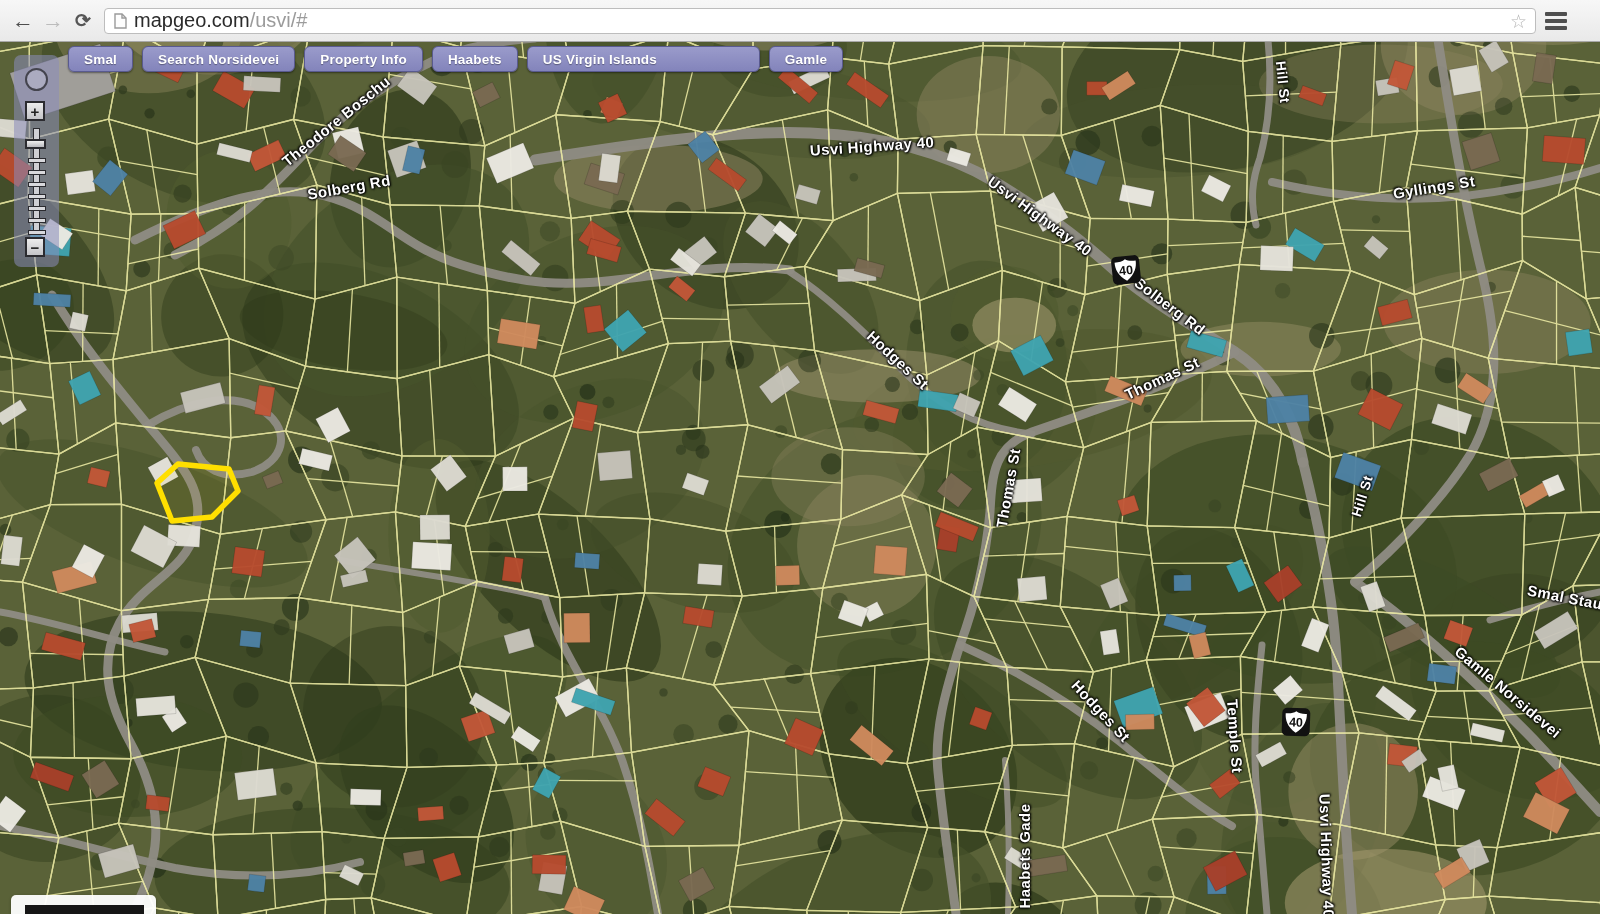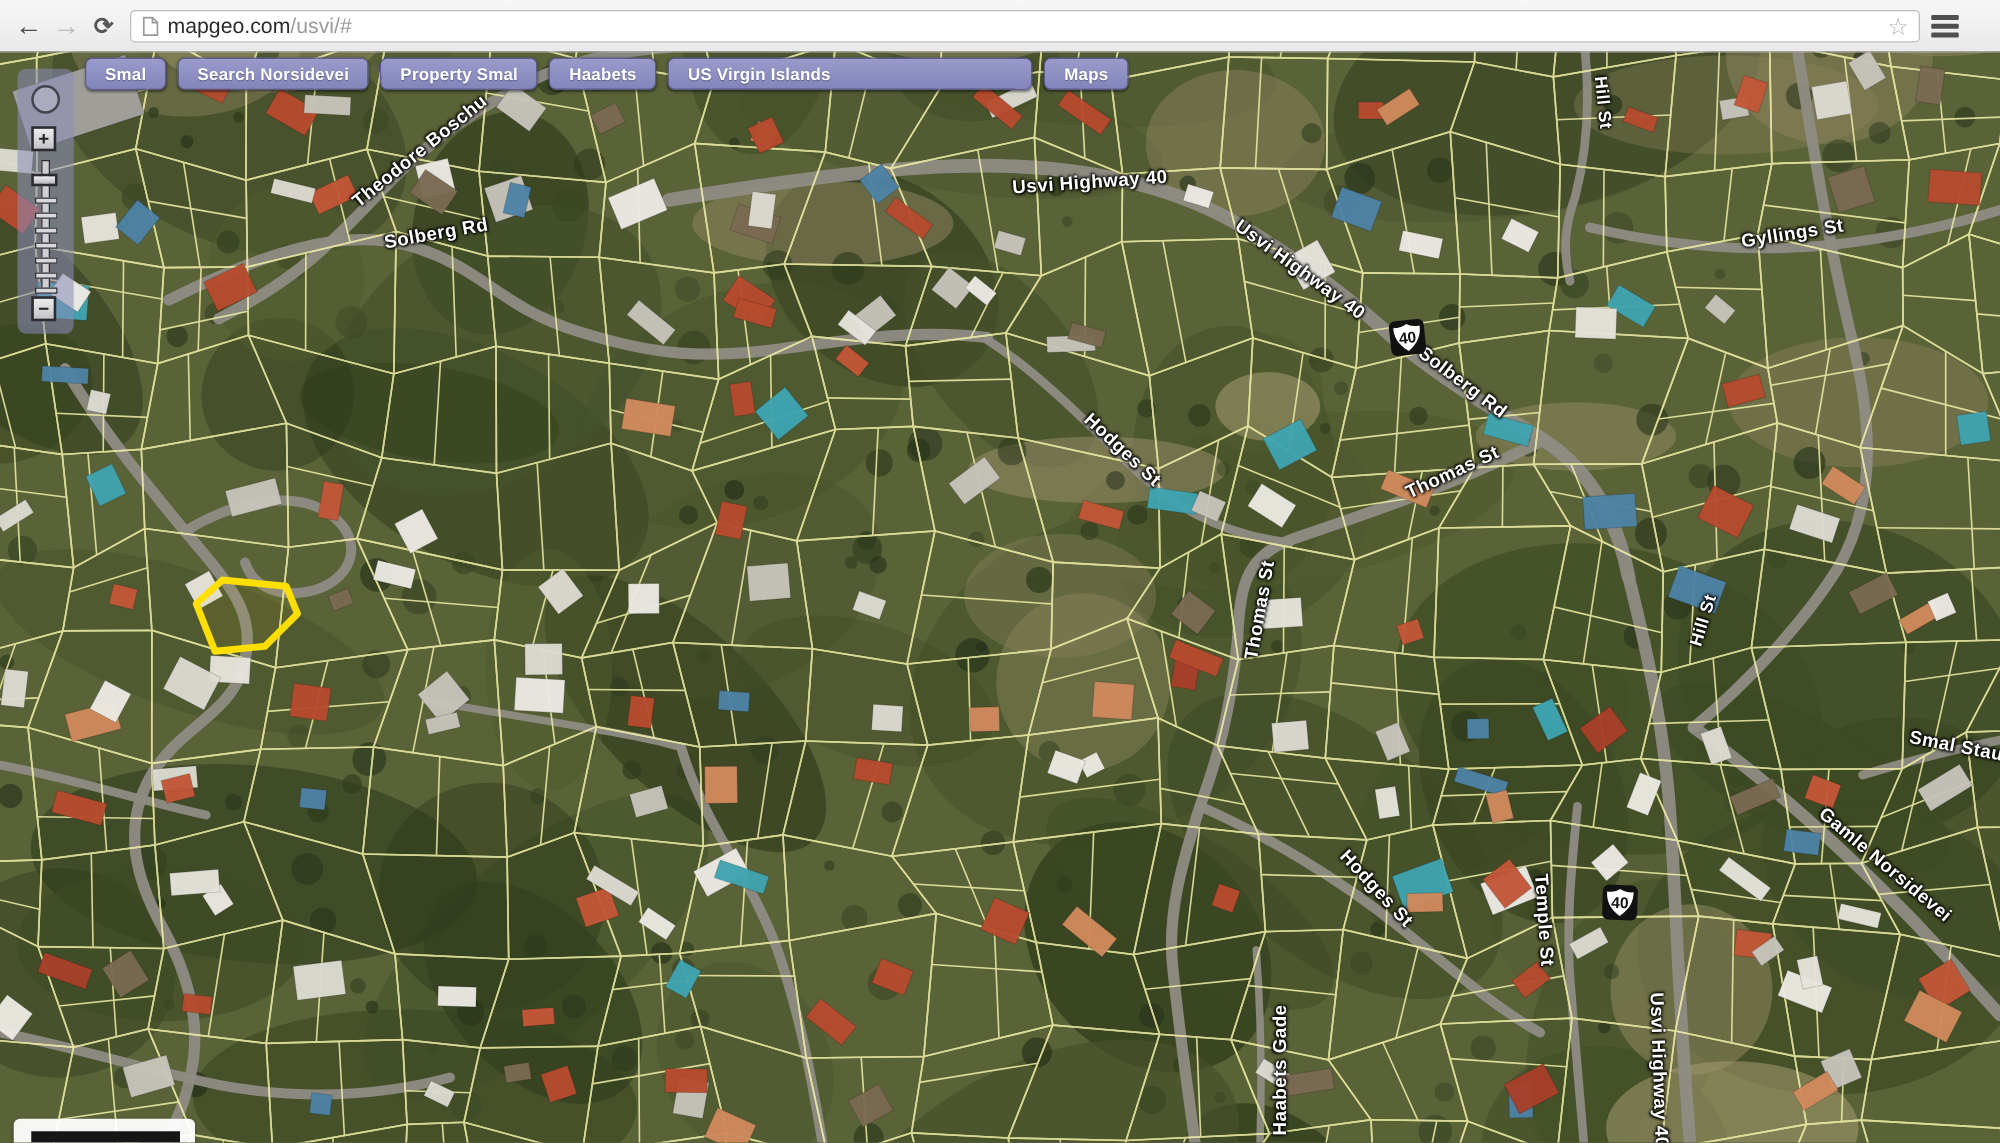--- a/index.html
+++ b/index.html
@@ -18,21 +18,21 @@
     font-size:22px;font-weight:bold;color:#595959;border-radius:4px;cursor:pointer;user-select:none;}
   #back-btn{margin-left:8px;color:#4d4d4d;}
   #fwd-btn{color:#bcbcbc;}
   #reload-btn{font-size:19px;color:#565656;}
   #url-bar{
     flex:0 0 auto;width:1432px;height:26px;margin-left:6px;
     background:#fff;border:1px solid #bdbdbd;border-radius:4px;
     display:flex;align-items:center;position:relative;box-sizing:border-box;
   }
   #page-ic{margin:0 7px 0 9px;flex:0 0 auto;display:flex;}
-  #url-text{font-size:17px;color:#2b2b2b;white-space:nowrap;}
+  #url-text{font-size:20px;color:#2b2b2b;white-space:nowrap;}
   #url-text .path{color:#9b9b9b;}
   #star-ic{position:absolute;right:8px;top:1px;font-size:19px;color:#b3b3b3;cursor:pointer;}
   #menu-btn{margin-left:9px;width:26px;height:26px;display:flex;flex-direction:column;justify-content:center;gap:3px;cursor:pointer;}
   #menu-btn span{display:block;width:22px;height:4px;background:#4f4f4f;border-radius:1px;}
   
   #map-wrap{position:absolute;top:0;left:0;width:1600px;height:914px;z-index:1;}
   #map-svg{position:absolute;top:0;left:0;}
   #labels-layer{position:absolute;top:0;left:0;width:1600px;height:914px;z-index:5;pointer-events:none;}
   .street-label{
     position:absolute;color:#fff;font-weight:bold;white-space:nowrap;letter-spacing:.4px;
@@ -42,21 +42,21 @@
   
   #nav-bar{position:absolute;top:46px;left:68px;z-index:40;display:flex;gap:9px;}
   .nav-btn{
     height:26px;padding:0 15px;display:flex;align-items:center;justify-content:center;
     background:linear-gradient(#9a9bcb,#8384bb);
     border:1px solid #595a8f;border-radius:6px;
     color:#fff;font-size:13.5px;font-weight:bold;letter-spacing:.2px;
     text-shadow:0 1px 1px rgba(0,0,0,.35);
     box-shadow:0 1px 2px rgba(0,0,0,.45);cursor:pointer;box-sizing:border-box;white-space:nowrap;
   }
-  .nav-btn.wide{width:292px;justify-content:flex-start;}
+  .nav-btn.wide{width:233px;justify-content:flex-start;}
   
   #zoom-control{position:absolute;left:14px;top:55px;width:45px;height:212px;z-index:40;
     background:rgba(138,140,188,.55);border-radius:7px;}
   #zoom-circle{position:absolute;left:11px;top:13px;width:19px;height:19px;border-radius:50%;
     border:2.5px solid #44444e;background:rgba(215,215,230,.35);cursor:pointer;}
   .zoom-sq{position:absolute;left:11px;width:20px;height:20px;box-sizing:border-box;
     background:linear-gradient(#ececec,#c4c4c8);border:2px solid #2b2b30;
     display:flex;align-items:center;justify-content:center;
     font-size:15px;font-weight:bold;color:#222;cursor:pointer;line-height:1;}
   #zoom-in-btn{top:46px;}
@@ -1137,24 +1137,24 @@
     <div class="route-shield" style="left: 1281px; top: 707px; transform: rotate(2deg);"><svg width="30" height="30" viewBox="0 0 30 30">
       <rect x="1" y="1" width="28" height="28" rx="5" fill="#111"></rect>
       <path d="M15 4.2 C17.6 6 21 6.9 25.6 6.5 C25.8 13 23.6 19.8 15 25.8 C6.4 19.8 4.2 13 4.4 6.5 C9 6.9 12.4 6 15 4.2 Z" fill="#fff"></path>
       <text x="15" y="19.5" text-anchor="middle" font-family="Liberation Sans, sans-serif" font-size="12.5" font-weight="bold" fill="#111">40</text>
     </svg></div>
   </div>
 
 <div id="nav-bar">
     <div class="nav-btn">Smal</div>
     <div class="nav-btn">Search Norsidevei</div>
-    <div class="nav-btn">Property Smal</div>
+    <div class="nav-btn">Property Info</div>
     <div class="nav-btn">Haabets</div>
     <div class="nav-btn wide">US Virgin Islands</div>
-    <div class="nav-btn">Maps</div>
+    <div class="nav-btn">Gamle</div>
   </div>
 
 <div id="zoom-control">
   <div id="zoom-circle"></div>
   <div id="zoom-in-btn" class="zoom-sq">+</div>
   <div id="zoom-track"></div>
   <div id="zoom-ticks">
       <div class="zoom-tick" style="top: 103px;"></div>
       <div class="zoom-tick" style="top: 115px;"></div>
       <div class="zoom-tick" style="top: 127px;"></div>

